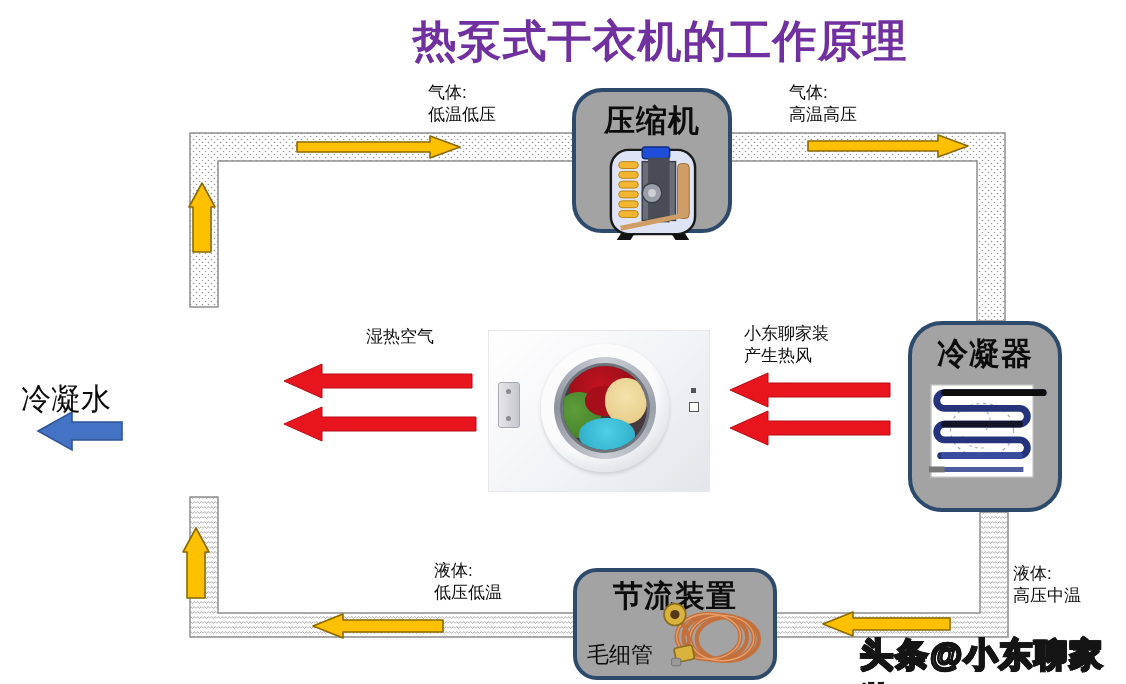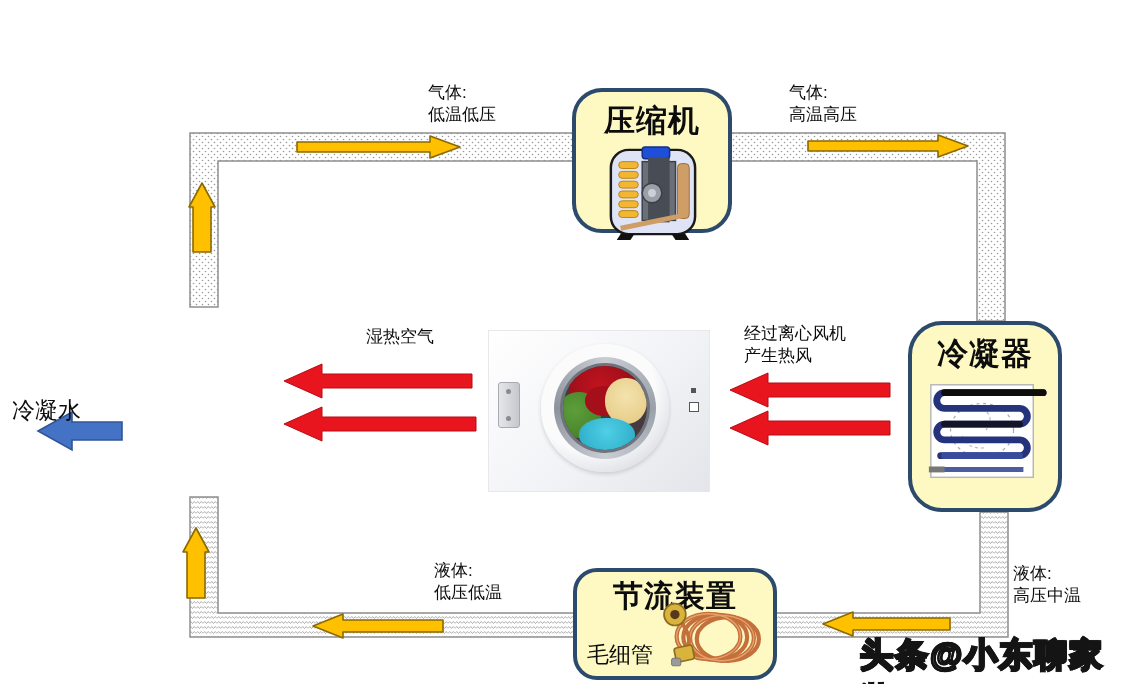--- a/index.html
+++ b/index.html
@@ -9,21 +9,21 @@
   }
   .layer{position:absolute;left:0;top:0;width:1126px;height:684px;}
   .abs{position:absolute;}
   
   #main-title{
     left:340px;top:12px;width:640px;text-align:center;
     font-size:44px;font-weight:bold;color:#7030A0;letter-spacing:1px;
   }
   
   .comp-box{
-    background:#fef9c3;border:4px solid #2c4a6b;border-radius:34px;
+    background:#a3a3a3;border:4px solid #2c4a6b;border-radius:34px;
     box-sizing:border-box;z-index:4;
   }
   .comp-title{
     display:block;text-align:center;font-size:31px;font-weight:600;color:#0c0c0c;
     margin-top:8px;letter-spacing:1px;
   }
   #box-compressor{left:572px;top:88px;width:160px;height:145px;border-radius:30px;}
   #box-evaporator{left:118px;top:307px;width:164px;height:191px;}
   #box-condenser{left:908px;top:321px;width:154px;height:191px;}
   #box-throttle{left:573px;top:568px;width:204px;height:112px;border-radius:24px;}
@@ -32,21 +32,21 @@
   #capillary-label{left:10px;top:68px;font-size:22px;color:#0c0c0c;position:absolute;}
   #capillary-art{position:absolute;right:4px;top:24px;}
   
   .flow-label{
     font-size:17px;line-height:1.28;color:#0c0c0c;white-space:pre-line;z-index:6;
   }
   #lbl-gas-low{left:428px;top:82px;}
   #lbl-gas-high{left:789px;top:82px;}
   #lbl-humid-air{left:328px;top:326px;margin-left:38px;}
   #lbl-fan-hot-air{left:744px;top:323px;}
-  #lbl-condensate{left:12px;top:380px;font-size:23px;margin-top:16px;}
+  #lbl-condensate{left:21px;top:380px;font-size:30px;}
   #lbl-liquid-low{left:434px;top:560px;}
   #lbl-liquid-high{left:1013px;top:563px;}
   
   #drum{left:488px;top:330px;width:222px;height:162px;z-index:3;
     background:linear-gradient(135deg,#ffffff 0%,#f2f3f6 55%,#e3e5ea 100%);
     box-shadow:0 0 0 1px #e8e8ec inset;}
   #drum .ring-outer{position:absolute;left:53px;top:14px;width:128px;height:128px;border-radius:50%;
     background:radial-gradient(circle at 40% 35%,#fbfbfc 55%,#dfe1e6 78%,#cfd2d8 100%);
     box-shadow:0 2px 4px rgba(0,0,0,.15);}
   #drum .bezel{position:absolute;left:66px;top:27px;width:102px;height:102px;border-radius:50%;
@@ -190,26 +190,27 @@
     <g fill="#E8141E" stroke="#b50d14" stroke-width="1">
       <polygon points="472,374 322,374 322,364 284,381 322,398 322,388 472,388"></polygon>
       <polygon points="476,417 322,417 322,407 284,424 322,441 322,431 476,431"></polygon>
       <polygon points="890,383 768,383 768,373 730,390 768,407 768,397 890,397"></polygon>
       <polygon points="890,421 768,421 768,411 730,428 768,445 768,435 890,435"></polygon>
     </g>
 
     <polygon fill="#4472C4" stroke="#2f5597" stroke-width="1.6" points="122,422 72,422 72,412 38,431 72,450 72,440 122,440"></polygon>
   </svg>
 
+  <div id="main-title" class="abs">热泵式干衣机的工作原理</div>
   <div id="lbl-gas-low" class="abs flow-label">气体:
 低温低压</div>
   <div id="lbl-gas-high" class="abs flow-label">气体:
 高温高压</div>
   <div id="lbl-humid-air" class="abs flow-label">湿热空气</div>
-  <div id="lbl-fan-hot-air" class="abs flow-label">经过离心风机
+  <div id="lbl-fan-hot-air" class="abs flow-label">小东聊家装
 产生热风</div>
   <div id="lbl-condensate" class="abs flow-label">冷凝水</div>
   <div id="lbl-liquid-low" class="abs flow-label">液体:
 低压低温</div>
   <div id="lbl-liquid-high" class="abs flow-label">液体:
 高压中温</div>
 
   <div id="watermark" class="abs">头条@小东聊家装</div>
 
 </div>

